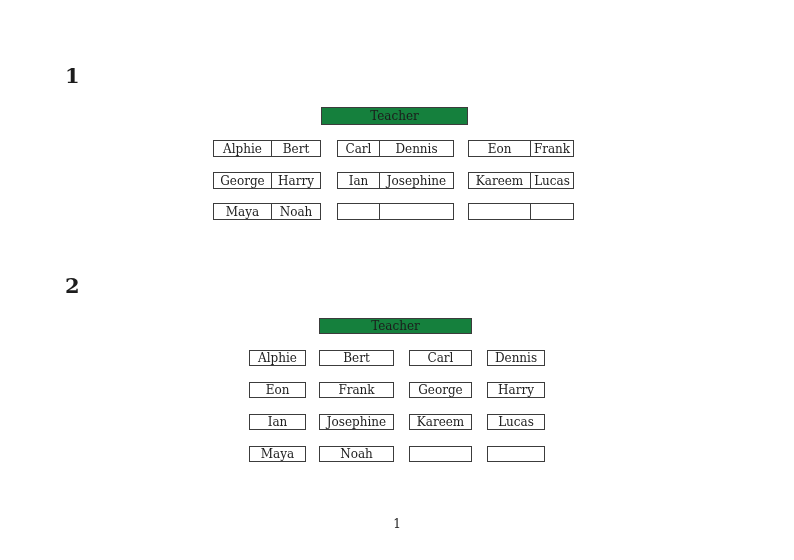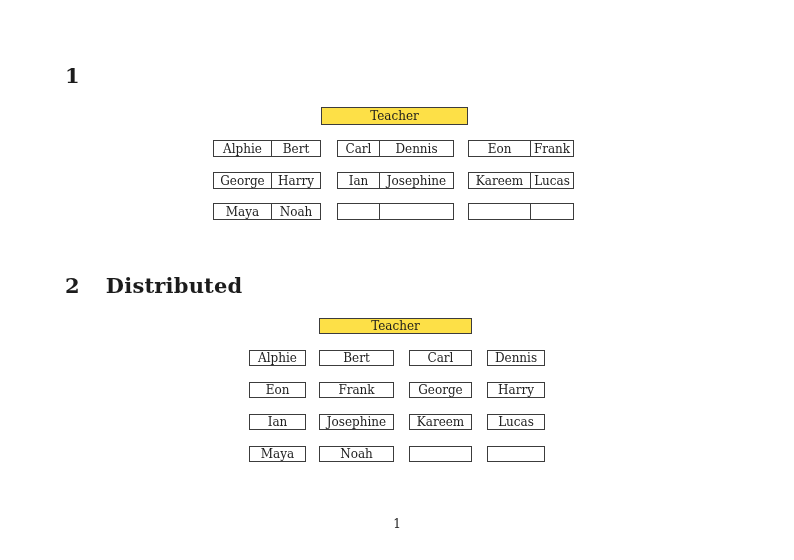--- a/index.html
+++ b/index.html
@@ -9,21 +9,21 @@
   }
   
   .section-heading{
     position:absolute;left:65px;display:flex;gap:26px;
     font-weight:bold;font-size:21px;line-height:1;letter-spacing:.2px;
   }
   .sec-classical{top:65px;}
   .sec-distributed{top:275px;}
   
   .tbox{
-    position:absolute;border:1px solid #3c3c3c;background:#fde047;
+    position:absolute;border:1px solid #3c3c3c;background:#15803d;
     box-sizing:border-box;display:flex;align-items:center;justify-content:center;
     font-size:12px;line-height:1;
   }
   .teacher-classical{left:321px;top:107px;width:147px;height:18px;}
   .teacher-distributed{left:319px;top:318px;width:153px;height:16px;}
   
   .desk{
     position:absolute;border:1px solid #3c3c3c;background:#fff;
     box-sizing:border-box;display:flex;height:17px;
   }
@@ -96,21 +96,20 @@
     <span class="seat first"></span>
     <span class="seat second"></span>
   </div>
   <div class="desk c-col2 c-row2">
     <span class="seat first"></span>
     <span class="seat second"></span>
   </div>
 
   <div class="section-heading sec-distributed">
     <span>2</span>
-    <span>Distributed</span>
   </div>
 
   <div class="tbox teacher-distributed">Teacher</div>
 
   <div class="dseat d-col0 d-row0">Alphie</div>
   <div class="dseat d-col1 d-row0">Bert</div>
   <div class="dseat d-col2 d-row0">Carl</div>
   <div class="dseat d-col3 d-row0">Dennis</div>
   <div class="dseat d-col0 d-row1">Eon</div>
   <div class="dseat d-col1 d-row1">Frank</div>

